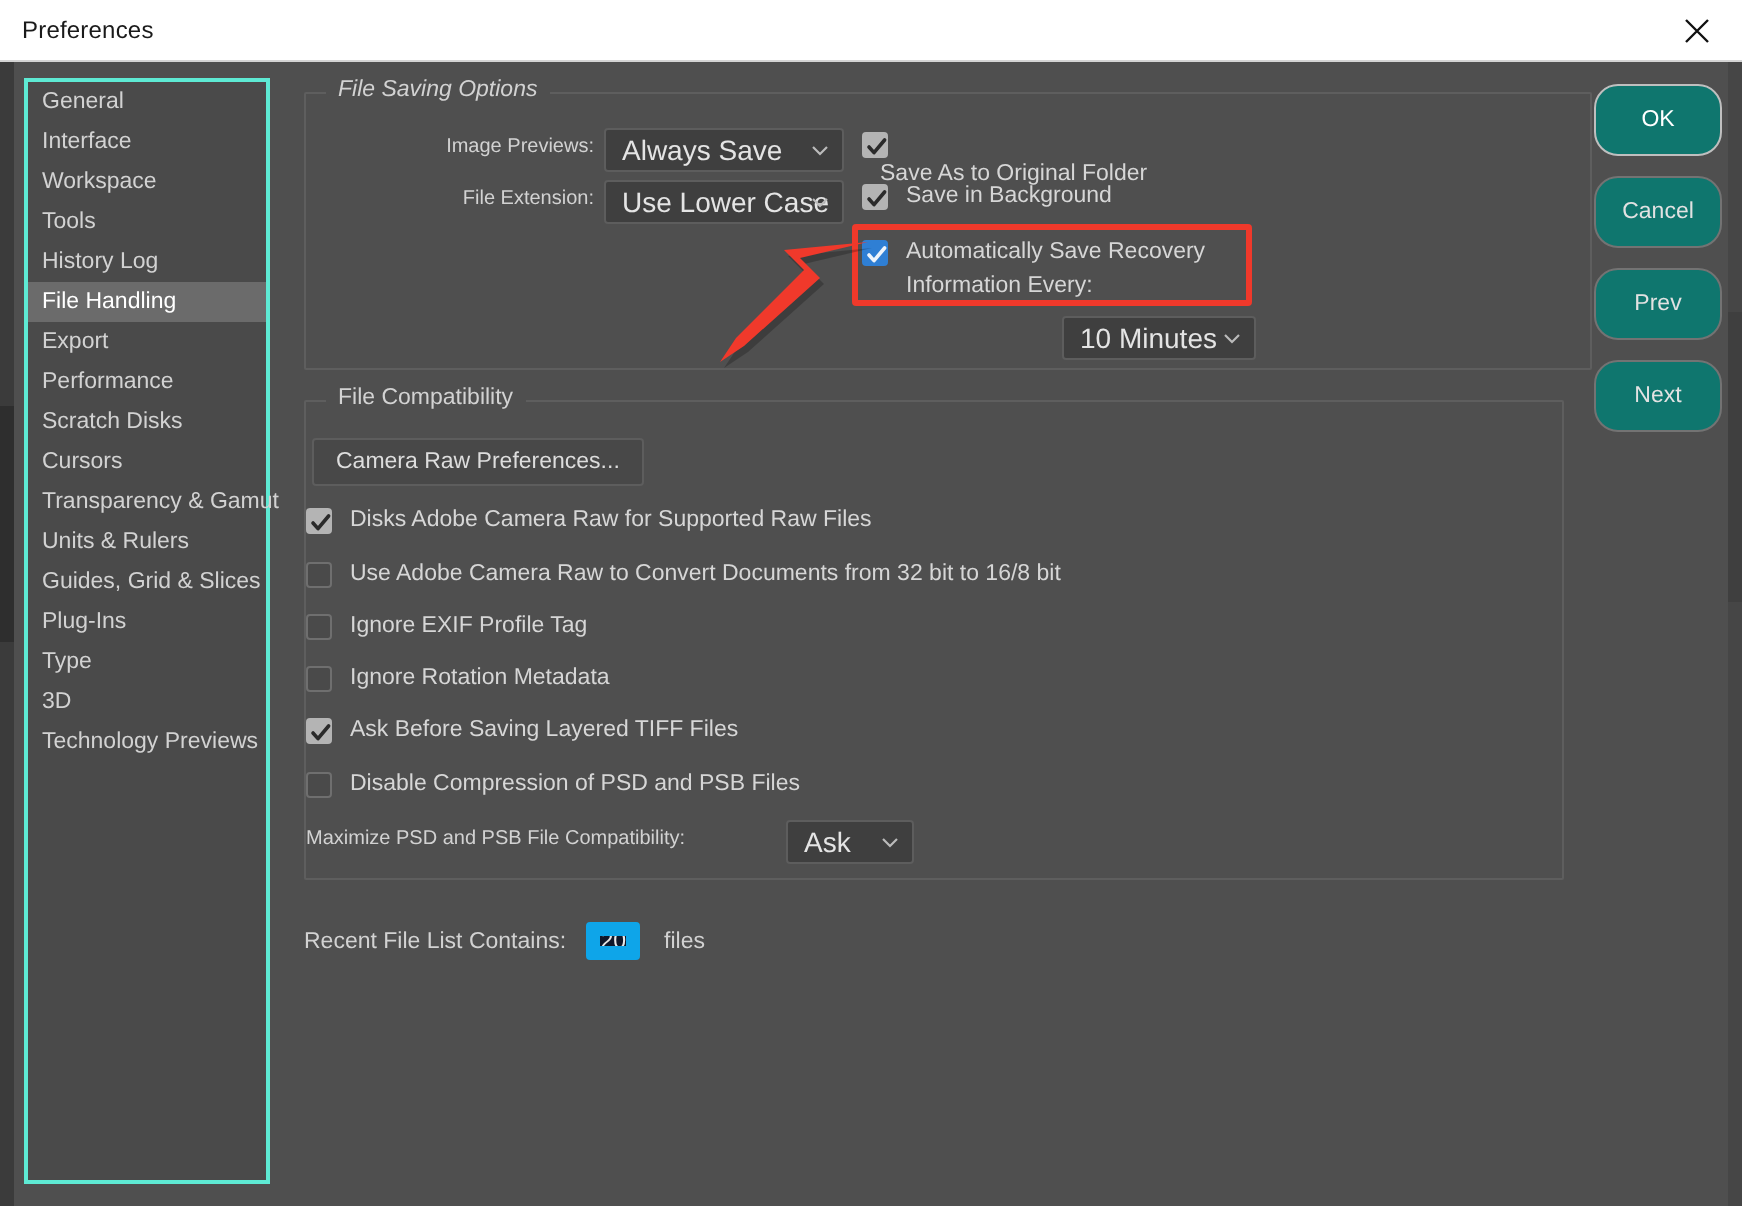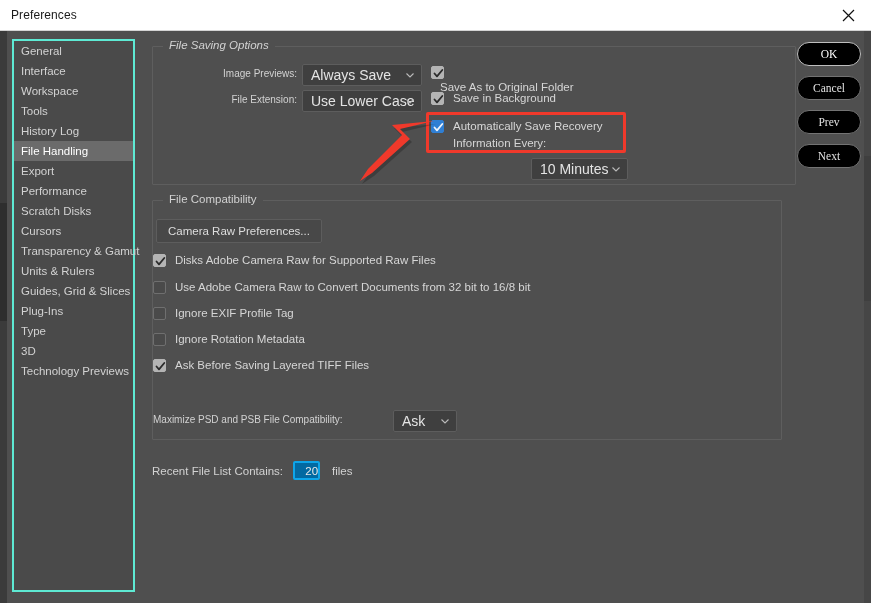--- a/index.html
+++ b/index.html
@@ -89,28 +89,28 @@
   }
 
   
   #buttons {
     position: absolute;
     left: 797px; top: 42px;
     width: 64px;
   }
   .pbtn {
     width: 64px;
-    height: 24px;
+    height: 36px;
     margin-bottom: 10px;
     border-radius: 12px;
     border: 1px solid #737373;
-    background: #000000;
+    background: #0f766e;
     color: #e2e2e2;
     font-size: 11.5px;
-    font-family: Liberation Serif, serif;
+    font-family: Liberation Sans, sans-serif;
     display: flex;
     align-items: center;
     justify-content: center;
     box-sizing: border-box;
     cursor: pointer;
     padding: 0;
   }
   .pbtn.primary {
     border-color: #bfbfbf;
     color: #ffffff;
@@ -233,22 +233,22 @@
     display: flex;
     align-items: center;
   }
   #recent-label {
     font-size: 11.5px;
     color: #d2d2d2;
   }
   #recent-input {
     width: 27px; height: 19px;
     margin-left: 10px;
-    background: #0369a1;
-    border: 2px solid #0ea5e9;
+    background: #0f172a;
+    border: 7px solid #0ea5e9;
     border-radius: 2px;
     color: #e8e8e8;
     font-size: 11.5px;
     font-family: "Liberation Sans", sans-serif;
     text-align: right;
     box-sizing: border-box;
     padding: 0;
   }
   #recent-suffix {
     font-size: 11.5px;
@@ -416,20 +416,24 @@
 
   <div class="cb-row" style="left:153px; top:357px;">
     <span class="cbox on">
       <svg width="11" height="11" viewBox="0 0 11 11">
           <path d="M1.5 5.5 L4 8.3 L9.3 2" stroke="#2b2b2b" stroke-width="1.8" fill="none" stroke-linecap="round" stroke-linejoin="round"></path>
         </svg>
     </span>
     <span class="cb-label">Ask Before Saving Layered TIFF Files</span>
   </div>
 
+  <div class="cb-row" style="left:153px; top:384px;">
+    <span class="cbox off"></span>
+    <span class="cb-label">Disable Compression of PSD and PSB Files</span>
+  </div>
 
   <div class="fld-label" style="left:153px; top:414px; text-align:left;">Maximize PSD and PSB File Compatibility:</div>
   <div class="sel" style="left:393px; top:410px; width:64px;">
     <span class="sel-text">Ask</span>
     <span class="sel-arrow">
       <svg width="8" height="5" viewBox="0 0 8 5">
           <path d="M0.5 0.5 L4 4 L7.5 0.5" stroke="#bbbbbb" stroke-width="1.1" fill="none"></path>
         </svg>
     </span>
   </div>

